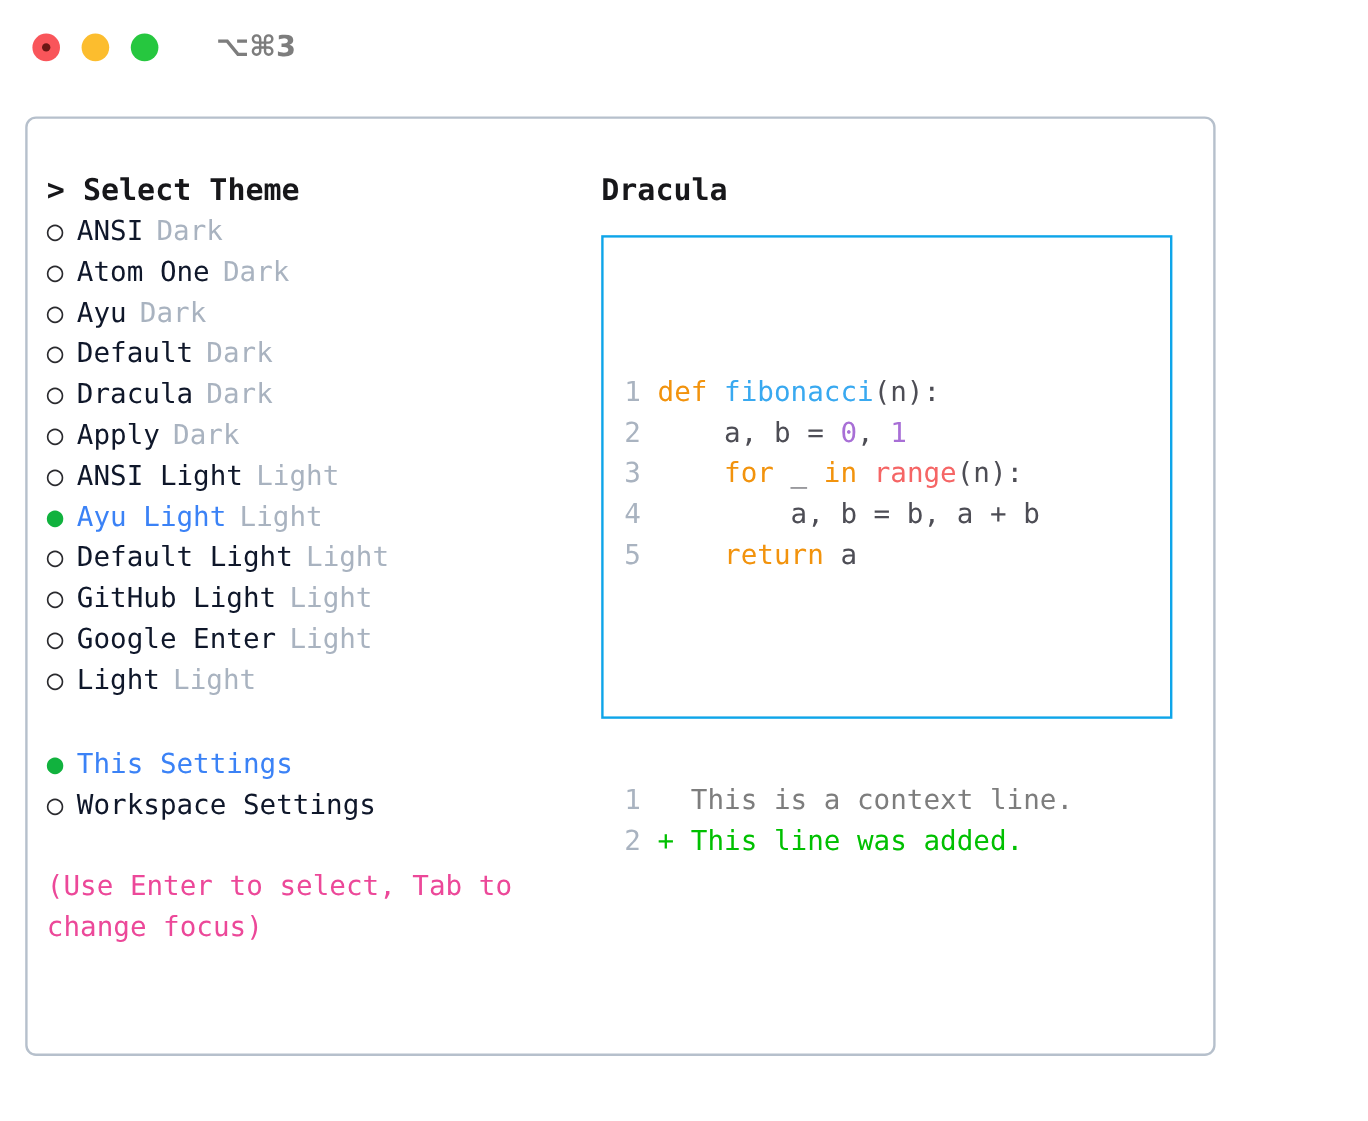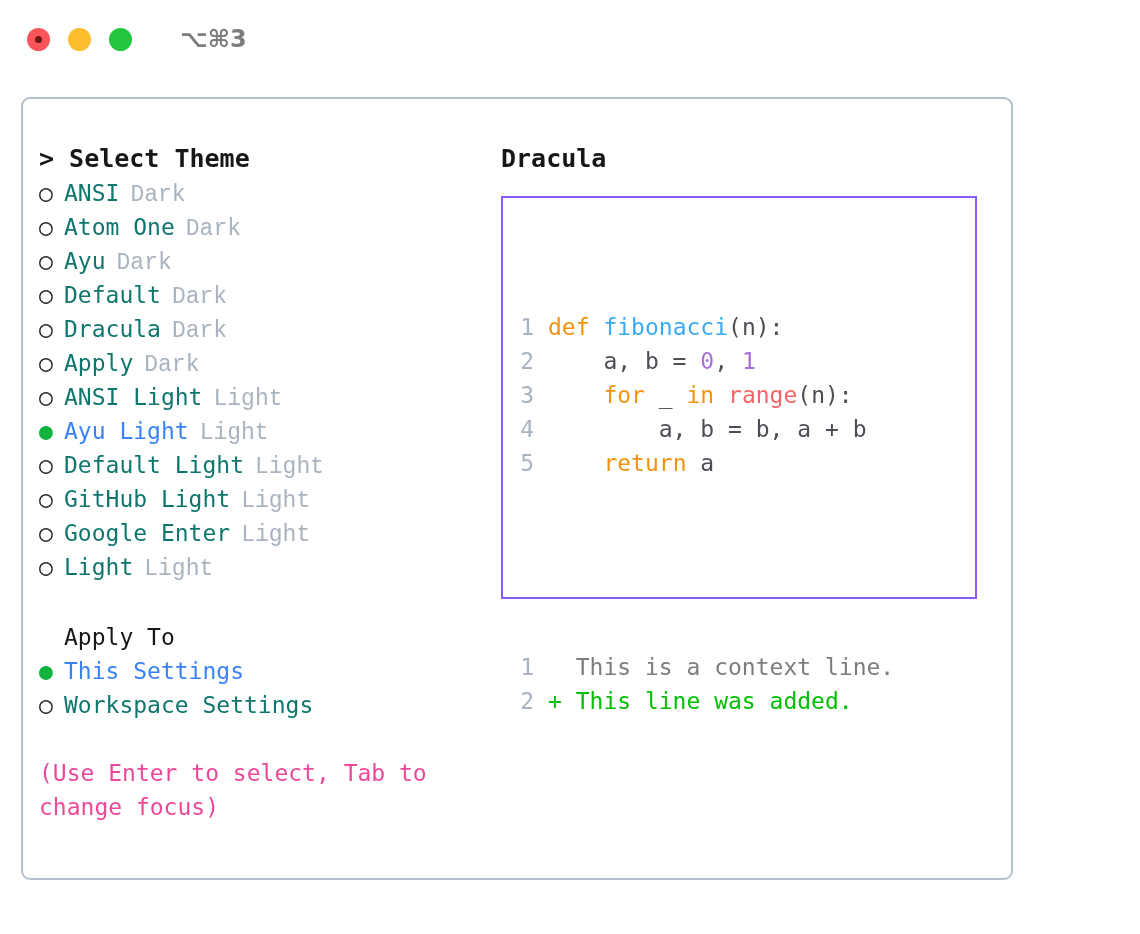--- a/index.html
+++ b/index.html
@@ -104,26 +104,25 @@
     white-space: pre;
   }
   .bullet {
     display: inline-block;
     width: 25px;
     flex: 0 0 25px;
     font-size: 23px;
     color: #2a2a2e;
   }
   .bullet.filled { color: #11b23e; }
-  .row .name { color: #0f766e; }
+  .row .name { color: #0f172a; }
   .row.selected .name { color: #3b82f6; }
   .row .tag {
     color: #a9b3c0;
     margin-left: 11px;
-    font-family: Liberation Mono, monospace;
   }
   .subheader {
     font-size: 23px;
     color: #17171a;
     line-height: 34px;
     height: 34px;
     padding-left: 25px;
     white-space: pre;
   }
   .spacer-lg { height: 36px; }
@@ -140,21 +139,21 @@
   .right-col {
     position: absolute;
     left: 478px;
     top: 43px;
     width: 490px;
   }
   .preview-box {
     margin-top: 20px;
     width: 476px;
     height: 403px;
-    border: 2px solid #8b5cf6;
+    border: 2px solid #0ea5e9;
     box-sizing: border-box;
     background: #ffffff;
     position: relative;
   }
   .code {
     position: absolute;
     left: 17px;
     top: 44px;
     font-size: 23px;
     line-height: 34px;
@@ -206,21 +205,20 @@
             <div class="row"><span class="bullet">○</span><span class="name">Apply</span><span class="tag">Dark</span></div>
             <div class="row"><span class="bullet">○</span><span class="name">ANSI Light</span><span class="tag">Light</span></div>
             <div class="row selected"><span class="bullet filled">●</span><span class="name">Ayu Light</span><span class="tag">Light</span></div>
             <div class="row"><span class="bullet">○</span><span class="name">Default Light</span><span class="tag">Light</span></div>
             <div class="row"><span class="bullet">○</span><span class="name">GitHub Light</span><span class="tag">Light</span></div>
             <div class="row"><span class="bullet">○</span><span class="name">Google Enter</span><span class="tag">Light</span></div>
             <div class="row"><span class="bullet">○</span><span class="name">Light</span><span class="tag">Light</span></div>
           </div>
 
         <div class="spacer-lg"></div>
-        <div class="subheader">Apply To</div>
         <div id="apply-list">
             <div class="row selected"><span class="bullet filled">●</span><span class="name">This Settings</span></div>
             <div class="row"><span class="bullet">○</span><span class="name">Workspace Settings</span></div>
           </div>
 
         <div class="spacer-md"></div>
         <div class="hint">(Use Enter to select, Tab to change focus)</div>
       </div>
 
       <div class="right-col">

